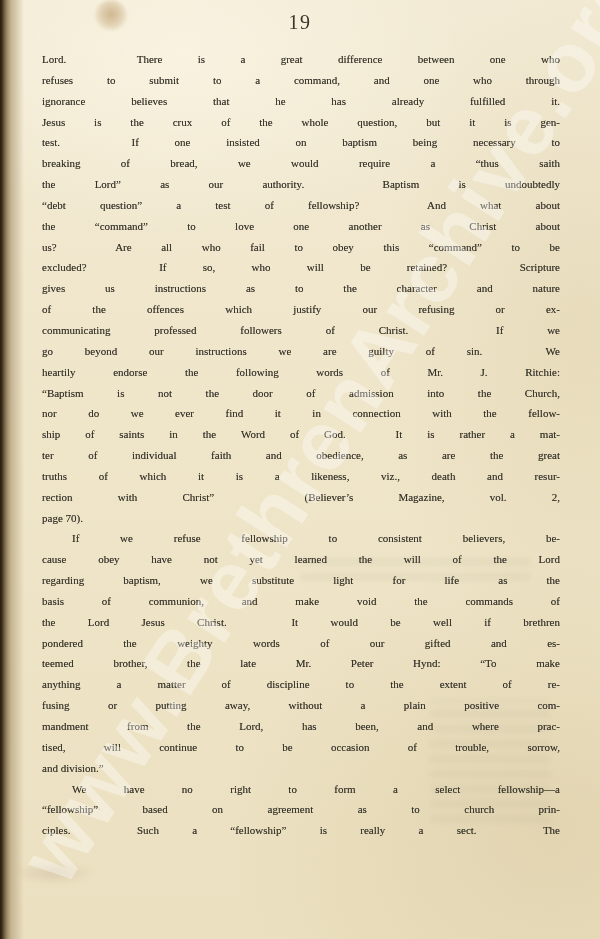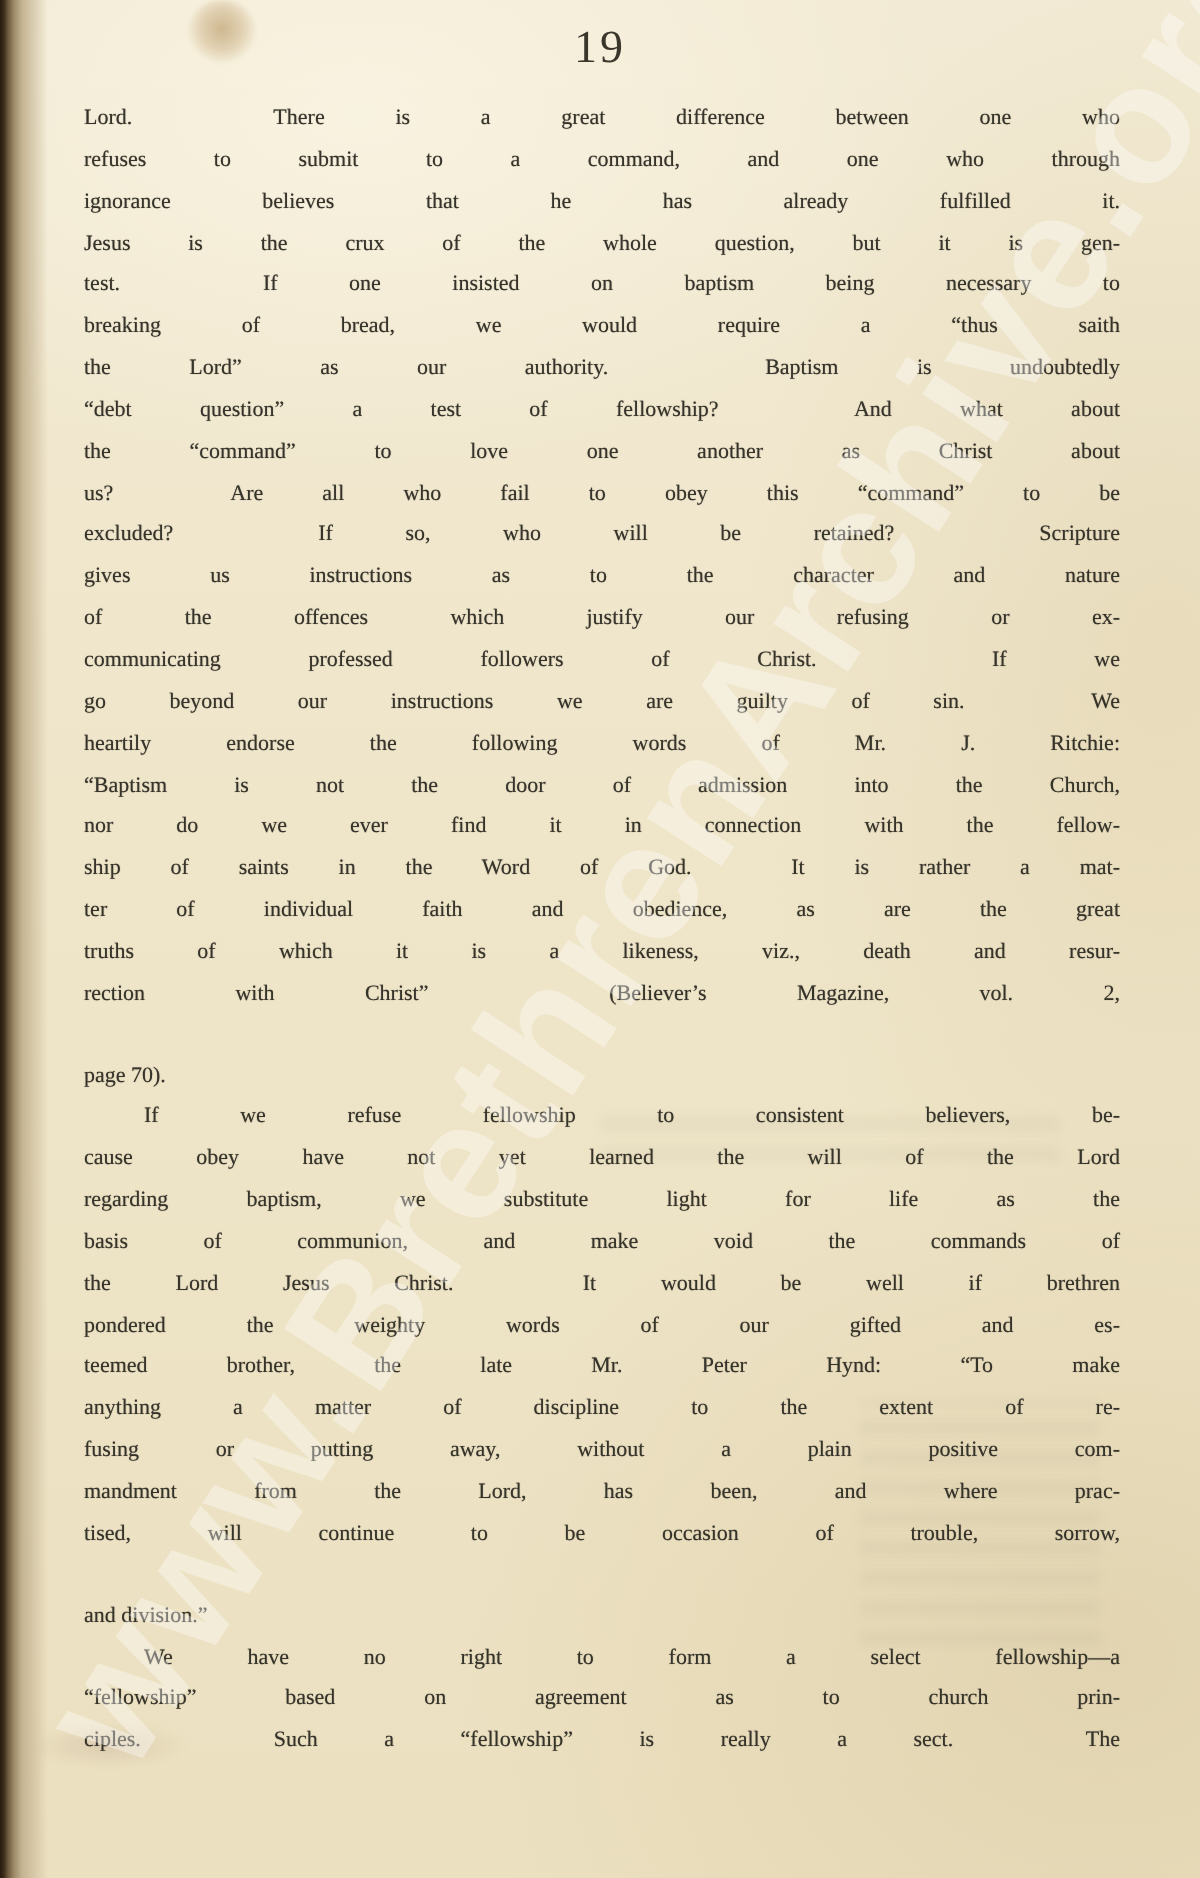--- a/index.html
+++ b/index.html
@@ -33,34 +33,34 @@
     position:absolute; left:14px; top:862px; width:80px; height:22px; z-index:1;
     background:radial-gradient(ellipse at center, rgba(150,110,95,0.18), rgba(150,110,95,0) 70%);
     filter:blur(2px);
   }
   .bleed { position:absolute; z-index:1; filter:blur(2.5px); opacity:.6;
     background:repeating-linear-gradient(0deg, rgba(122,120,96,0) 0 7px, rgba(122,120,96,0.10) 7px 15px); }
   .bleed-a { left:300px; top:552px; width:230px; height:36px; }
   .bleed-b { left:430px; top:700px; width:120px; height:130px; }
   .page-number {
     position:absolute; top:11px; left:0; right:0; z-index:3;
-    text-align:center; font-size:23px; letter-spacing:1.5px;
+    text-align:center; font-size:20px; letter-spacing:1.5px;
     color:#3a362b;
   }
   .text-block {
     position:absolute; left:42px; right:40px; top:49px; z-index:3;
     color:#36332a; font-size:11px;
     text-shadow:0 0 0.5px rgba(54,51,42,0.6);
   }
   .line {
     line-height:20.85px;
     text-align:justify;
     text-align-last:justify;
   }
-  .line.last { text-align-last:left;margin-top:20px; }
+  .line.last { text-align-last:left; }
   .line.indent { text-indent:30px; }
   .watermark {
     position:absolute; left:-175px; top:426px; width:950px; z-index:5;
     transform:rotate(-57deg);
     text-align:center;
     font-family:"Liberation Sans","DejaVu Sans",sans-serif;
     font-weight:bold; font-size:84px; letter-spacing:2px;
     color:rgba(255,255,255,0.36);
     pointer-events:none;
   }

